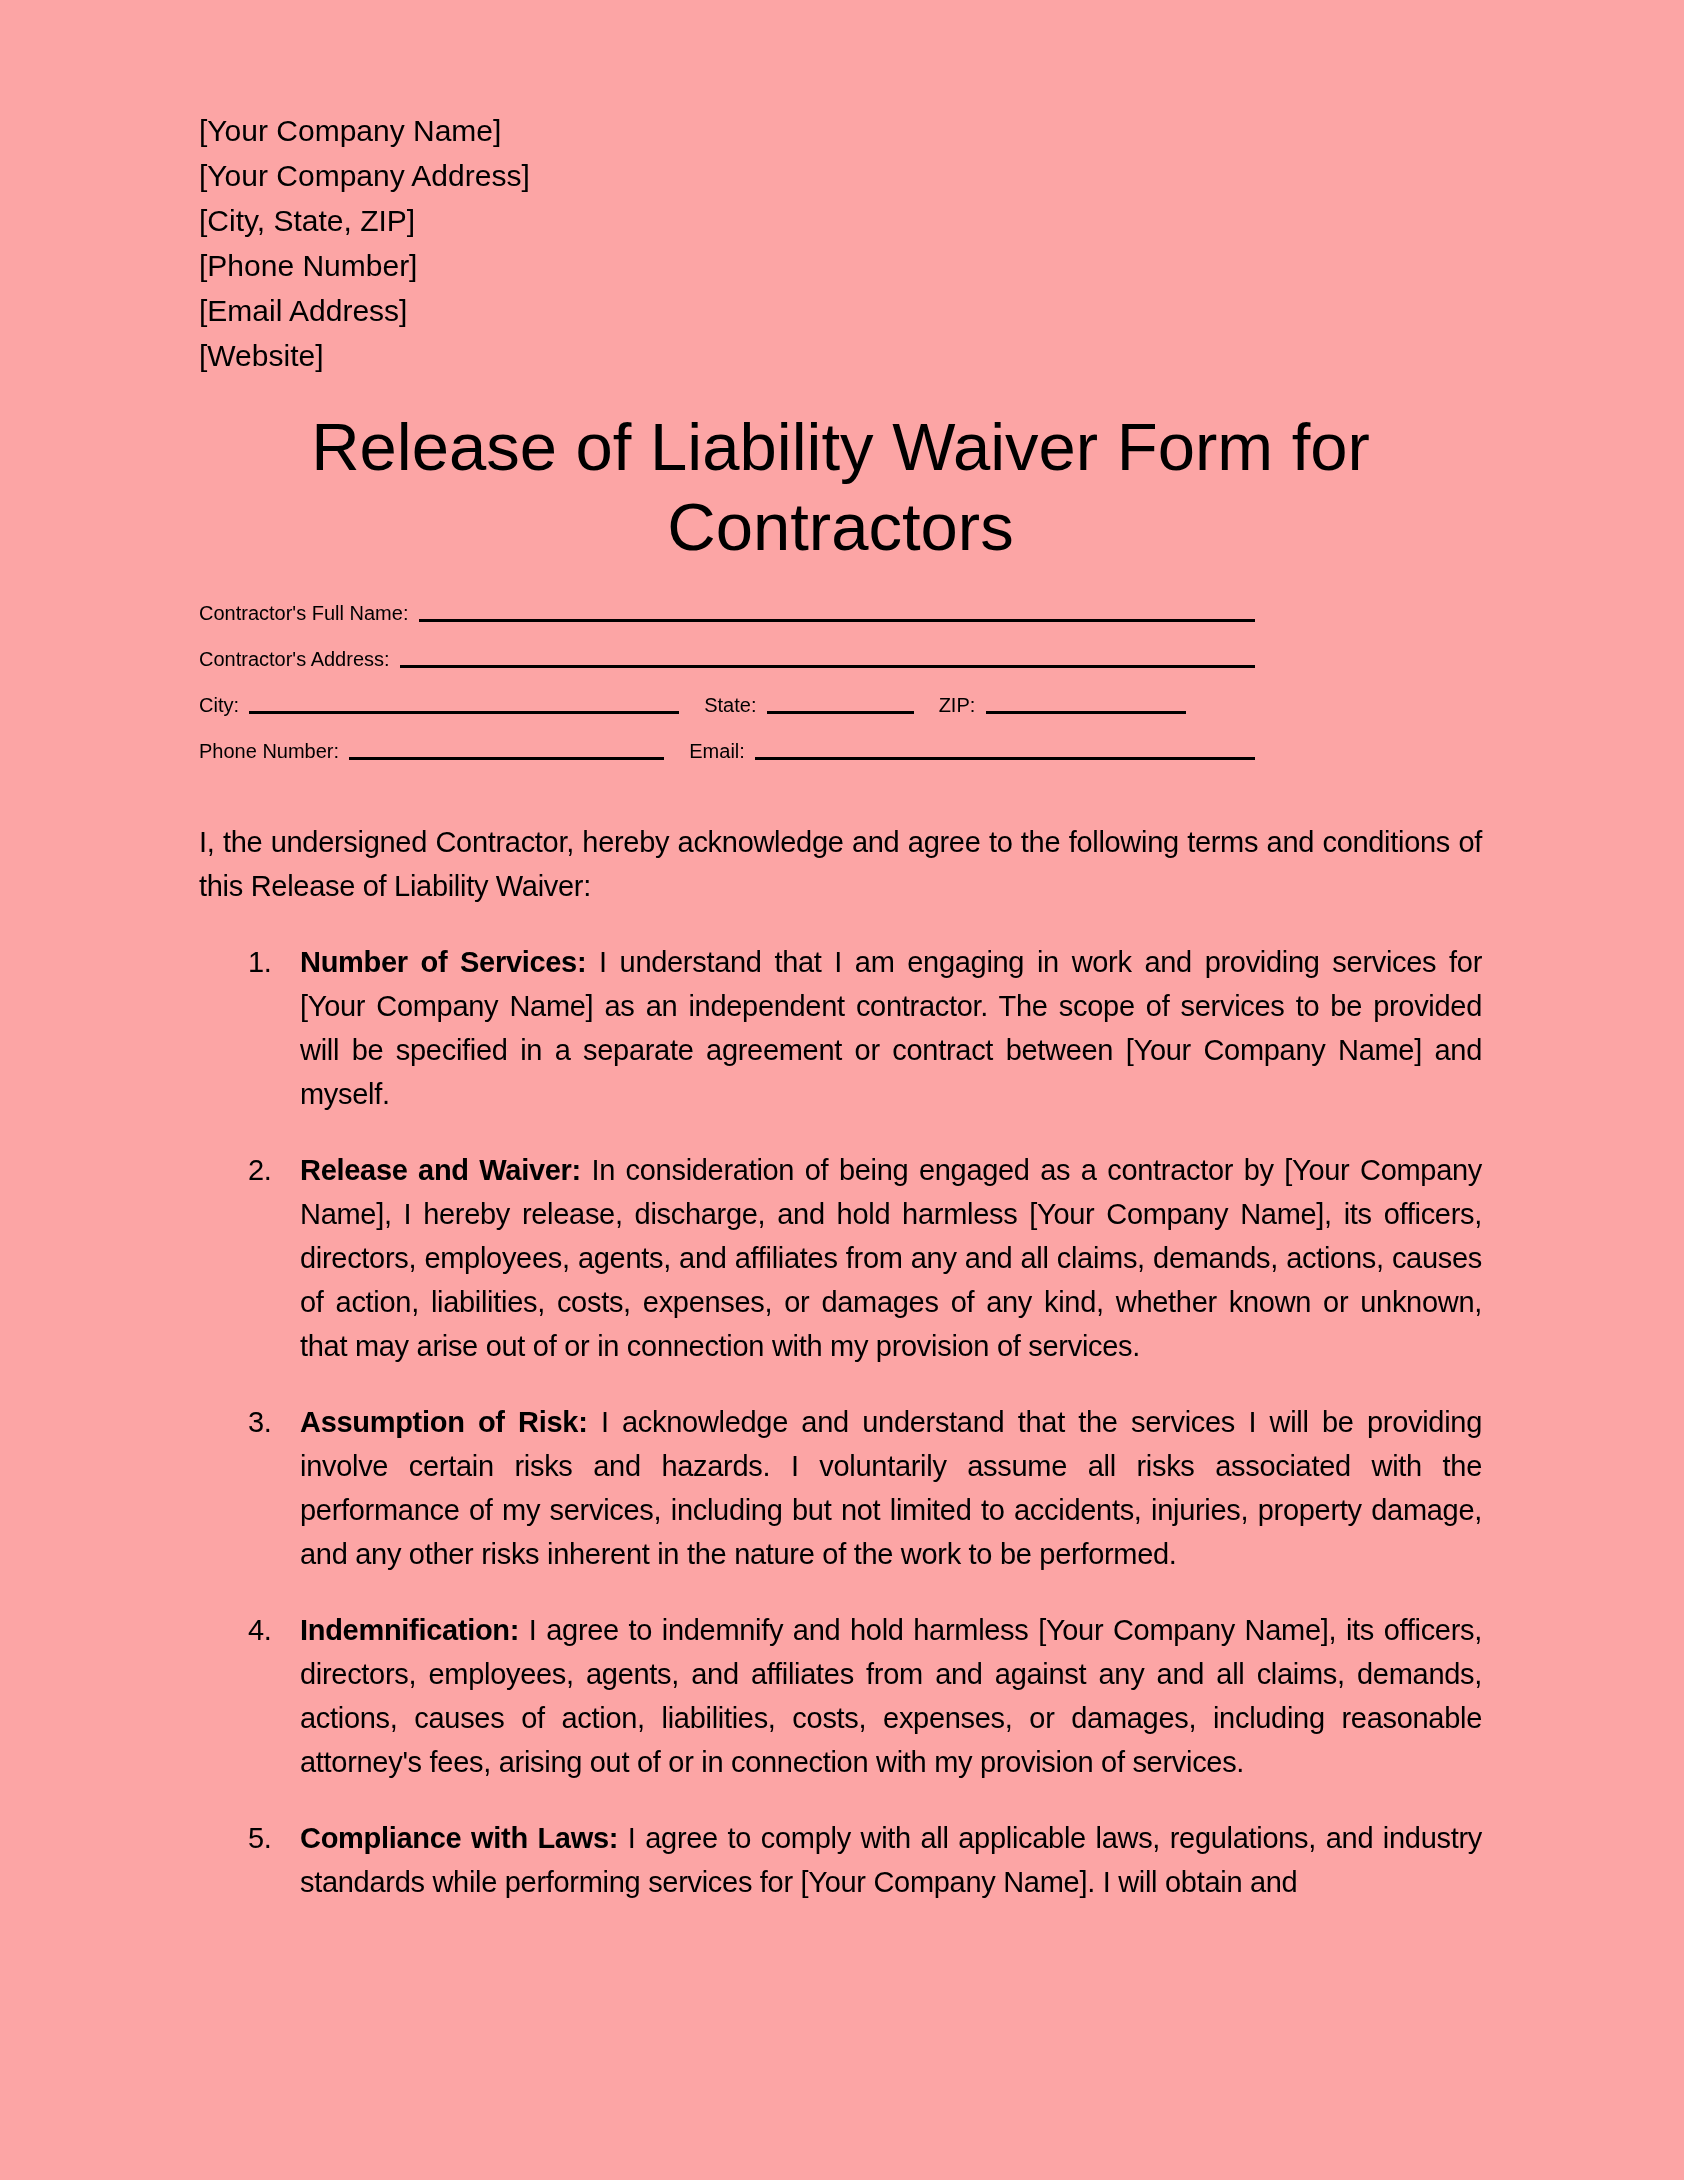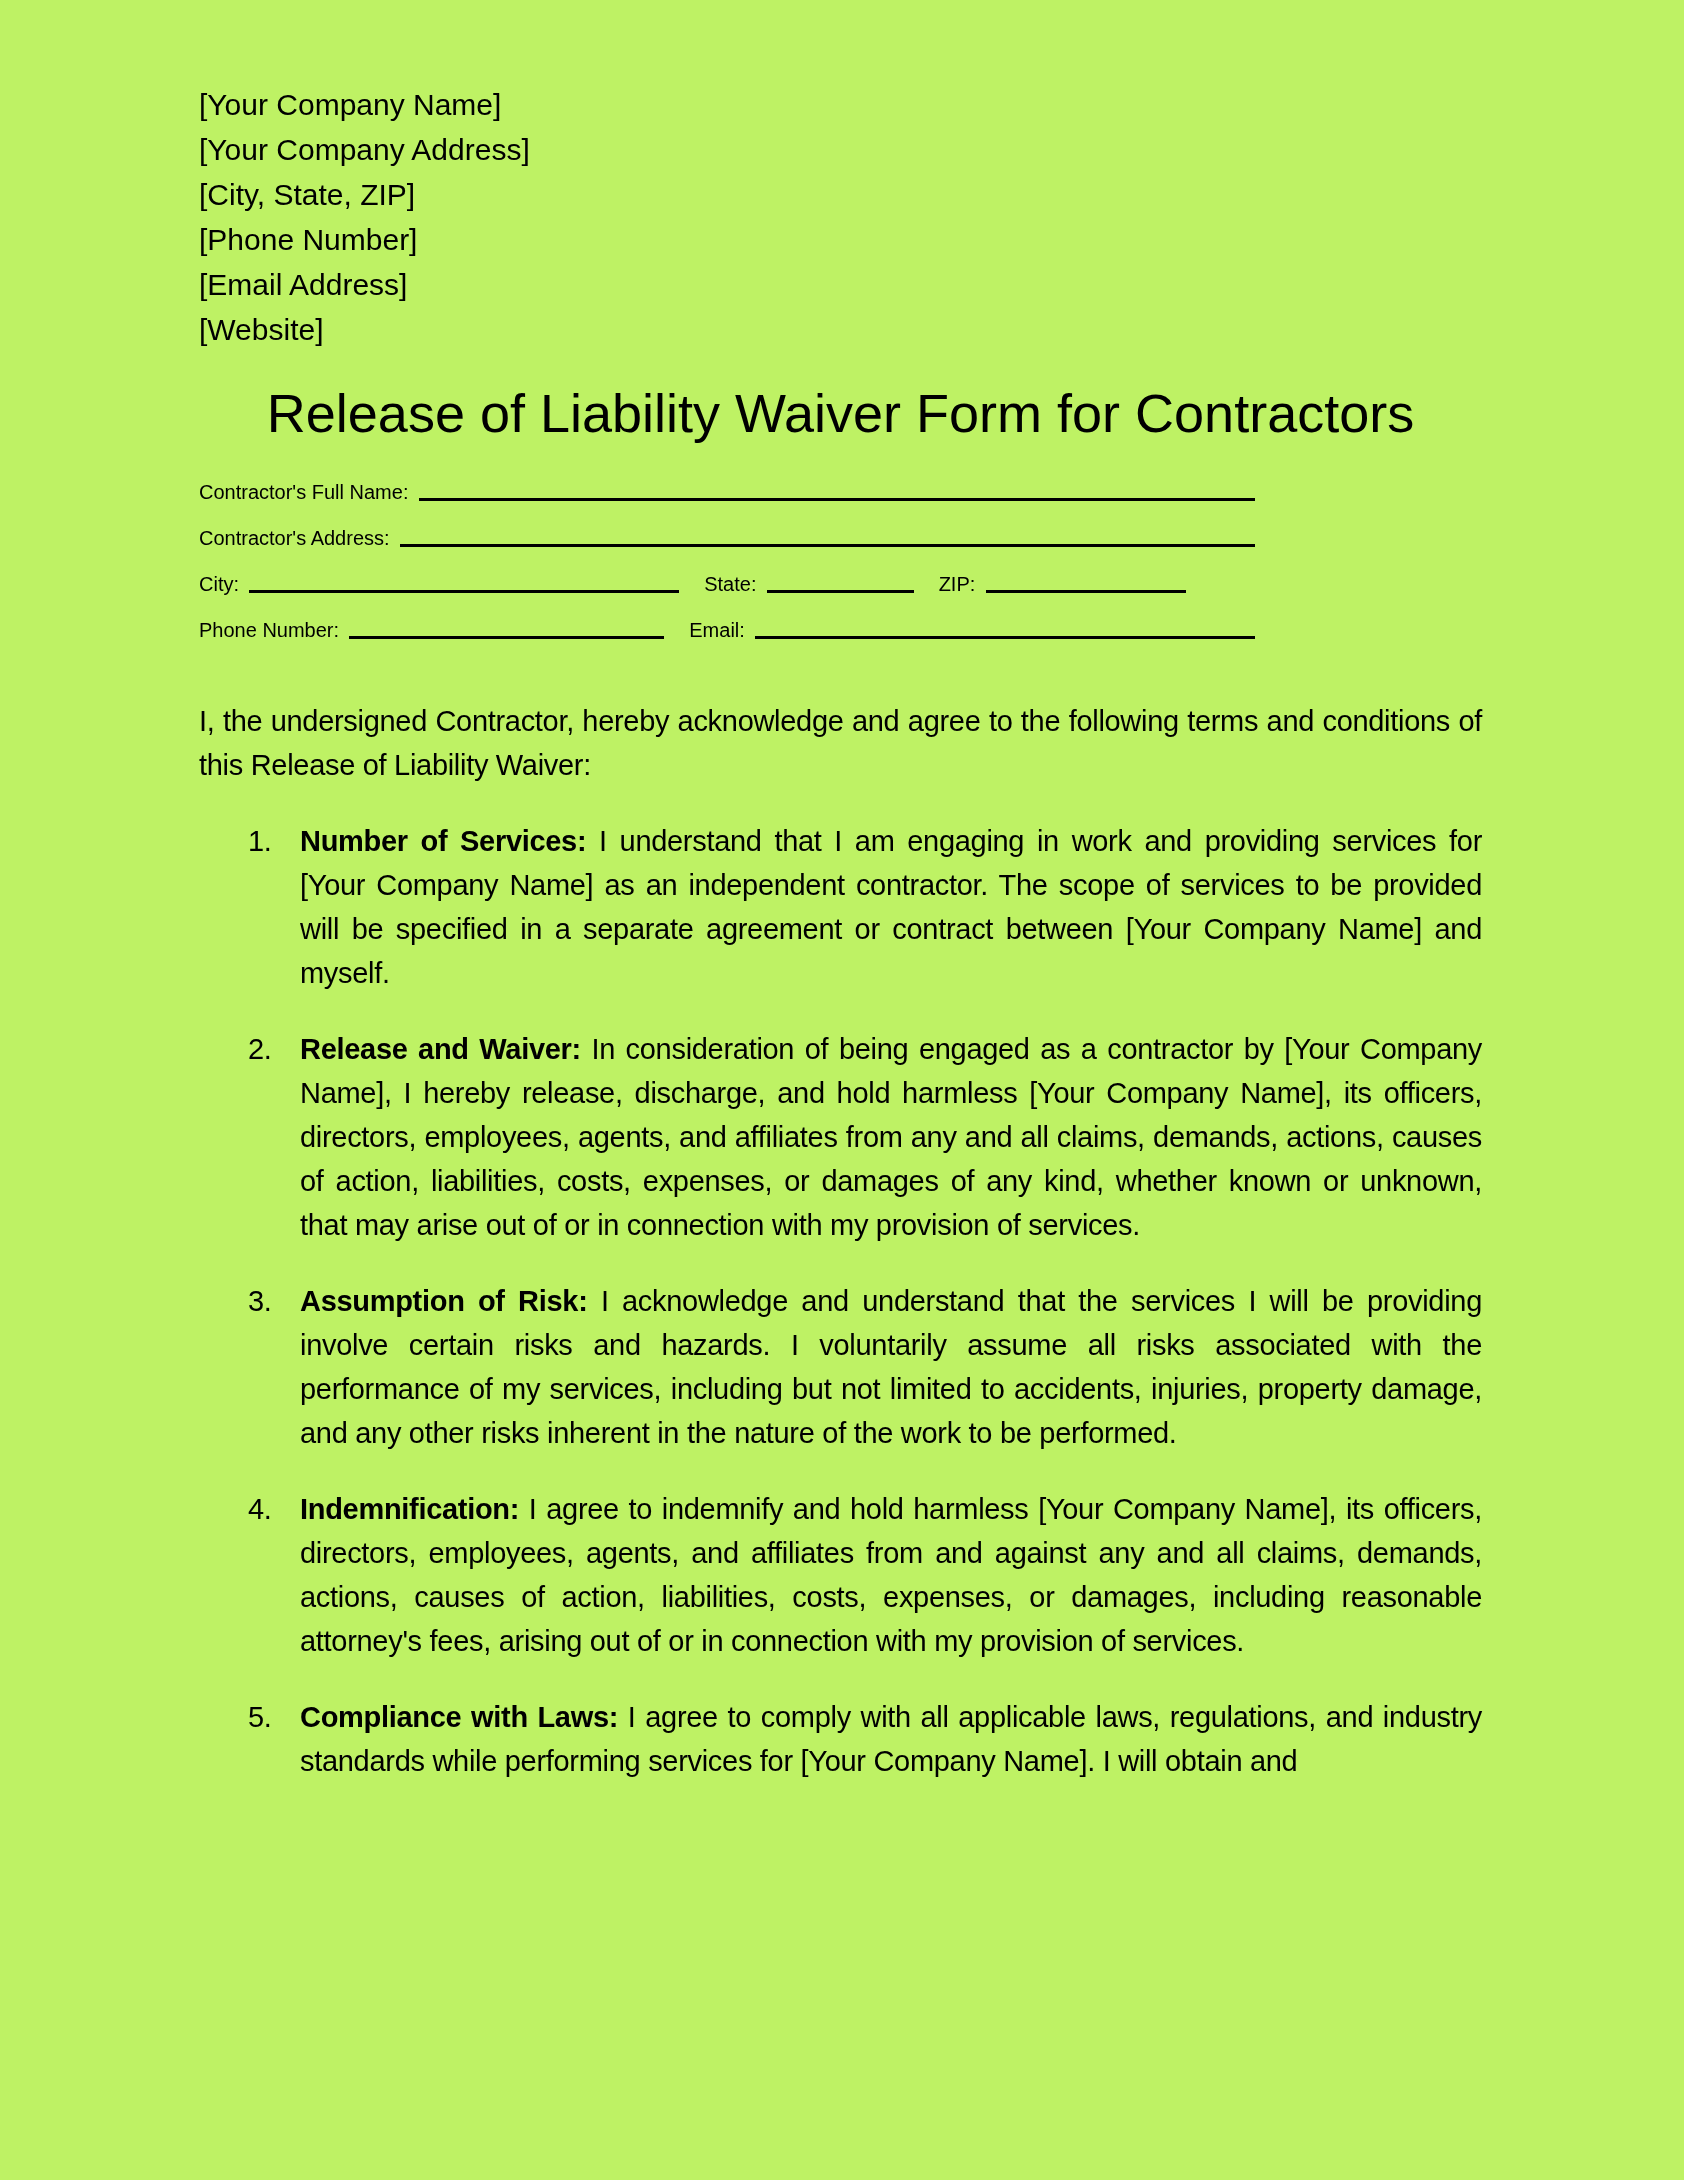--- a/index.html
+++ b/index.html
@@ -1,34 +1,34 @@
 <!DOCTYPE html>
 <html style="font-size:13.6px"><head>
 <meta charset="utf-8">
 <style>
   html, body { margin: 0; padding: 0; background: #ffffff; }
   .page {
     position: relative;
     width: 1685px;
     height: 2181px;
     box-sizing: border-box;
-    background: #bef264;
+    background: #fca5a5;
     color: #000000;
     font-family: "Liberation Sans", "DejaVu Sans", sans-serif;
-    padding: 82px 203px 0 199px;
+    padding: 108px 203px 0 199px;
     overflow: hidden;
   }
   .letterhead .lh-line {
     font-size: 30px;
     line-height: 45px;
     white-space: nowrap;
   }
   .doc-title {
-    font-size: 54px;
-    line-height: 65px;
+    font-size: 67px;
+    line-height: 80px;
     font-weight: normal;
     text-align: center;
     margin: 29px 0 12px 0;
     letter-spacing: 0;
   }
   .fields { width: 1056px; }
   .frow {
     display: flex;
     align-items: flex-end;
     height: 46px;

